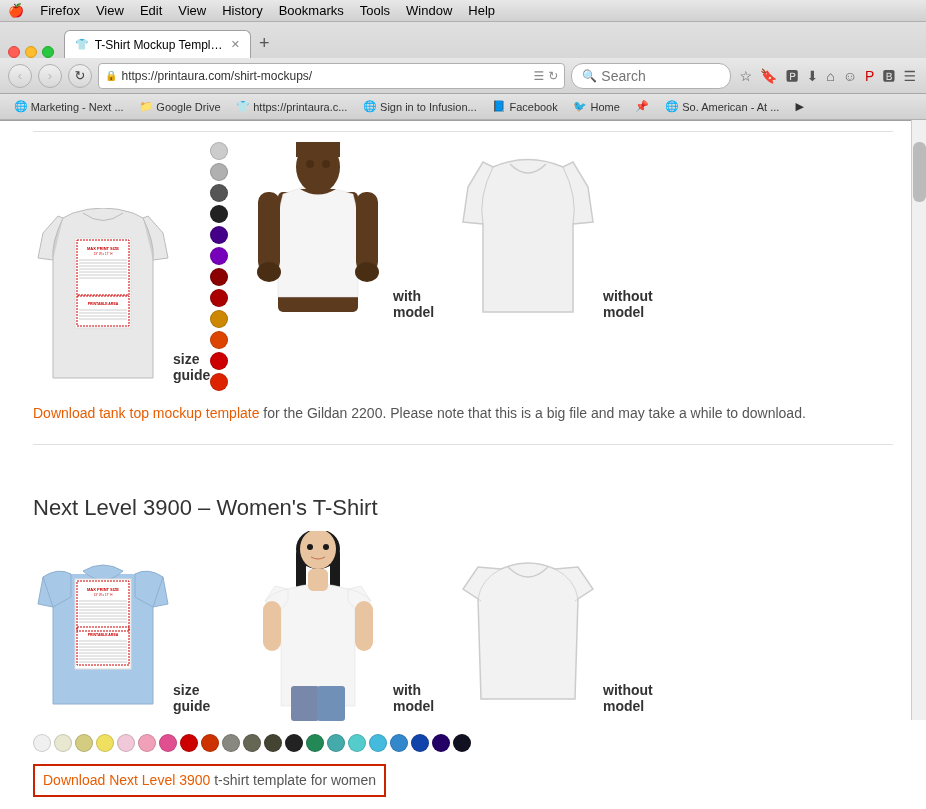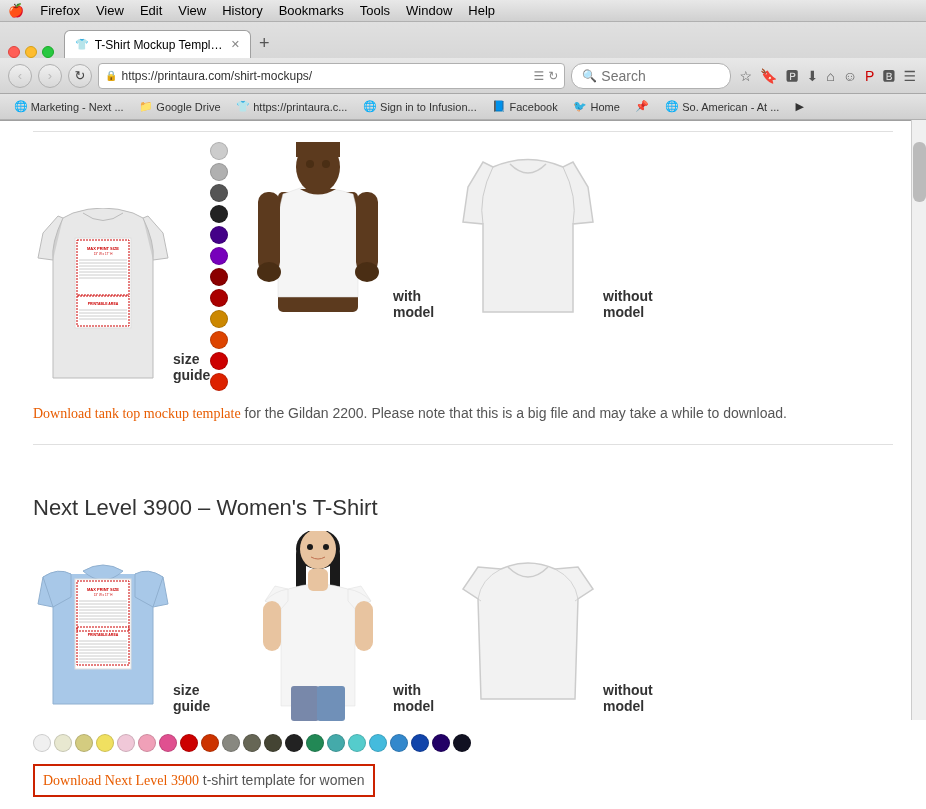--- a/index.html
+++ b/index.html
@@ -185,21 +185,20 @@
     .download-section {
       margin-top: 8px;
       font-size: 14px;
       color: #555;
       line-height: 1.5;
     }
     .download-link {
       color: #e85c00;
       text-decoration: none;
       cursor: pointer;
-      font-family: Liberation Serif, serif;
     }
 
     .download-box {
       border: 2px solid #cc2200;
       display: inline-block;
       padding: 4px 8px;
     }
 
     .scrollbar {
       position: fixed;

